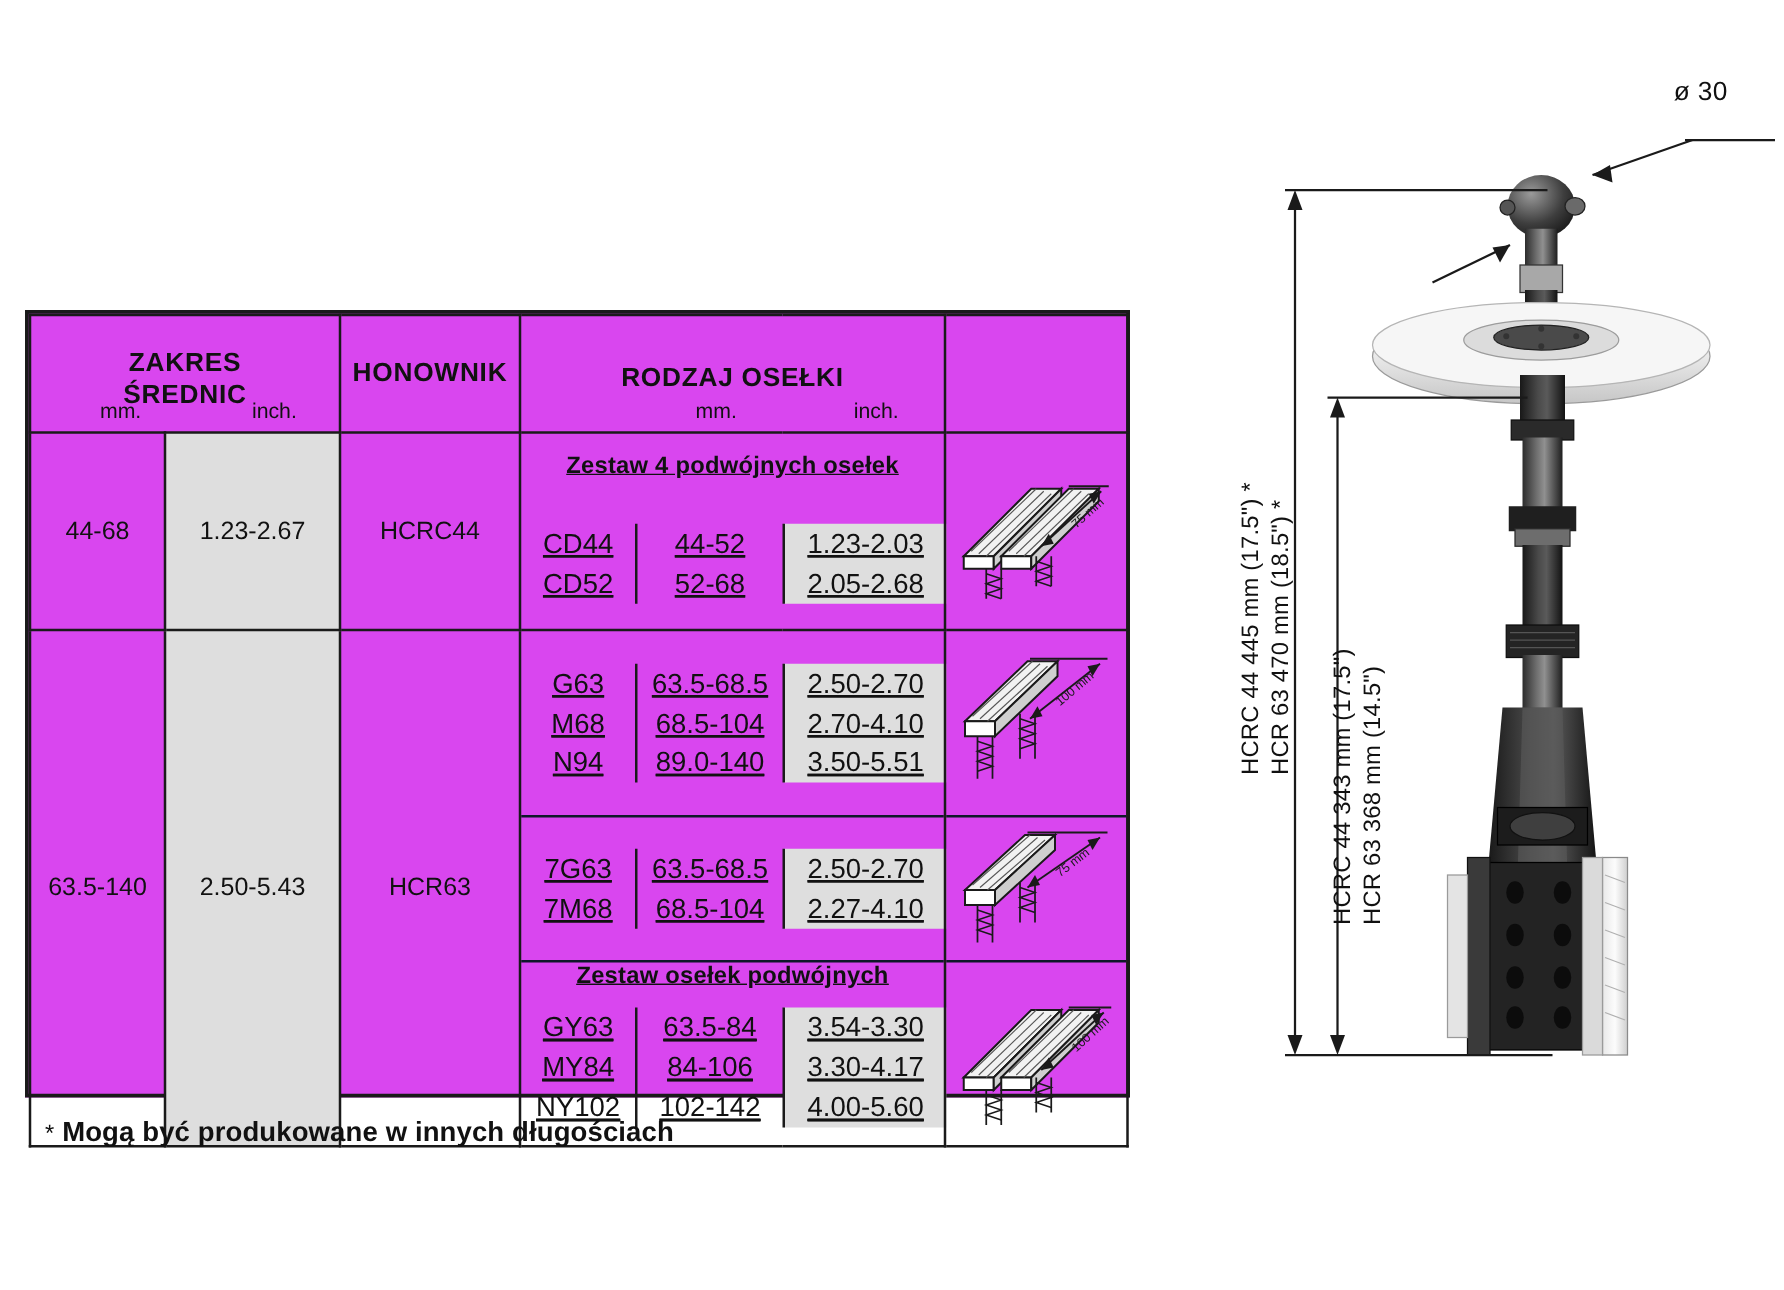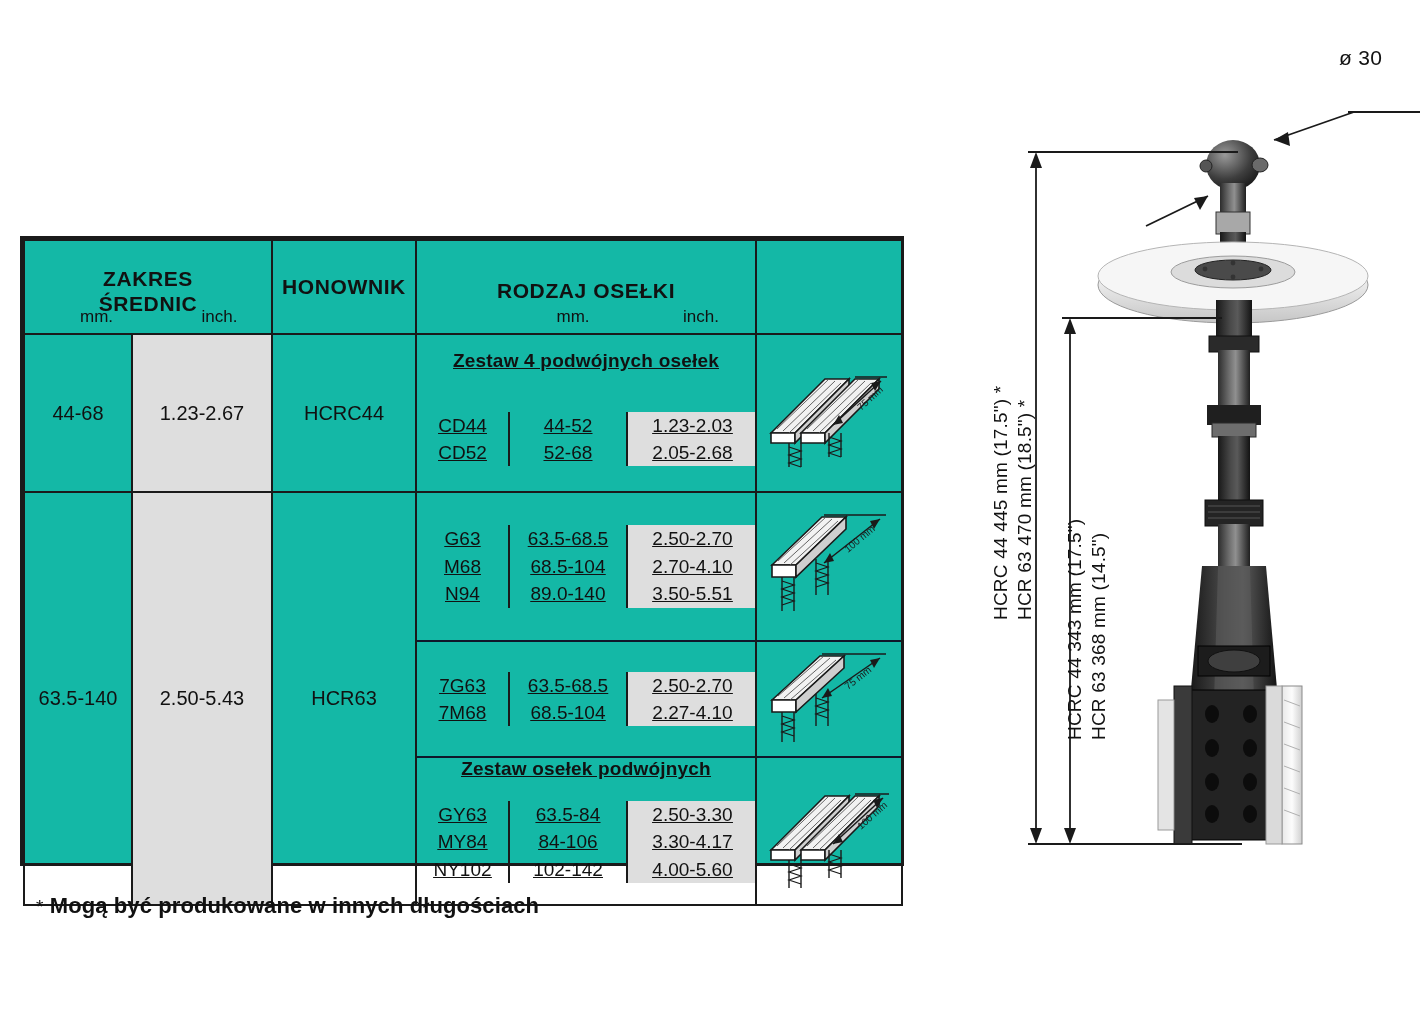--- a/index.html
+++ b/index.html
@@ -9,24 +9,24 @@
     background:#ffffff;
     font-family:"Liberation Sans", sans-serif;
     color:#111111;
     position:relative;
     overflow:hidden;
   }
 
   
   #spec-table {
     position:absolute;
-    left:20px; top:236px;
+    left:20px; top:248px;
     width:884px; height:630px;
     border:3px solid #1a1a1a;
-    background:#14b8a6;
+    background:#d946ef;
   }
   .tbl { width:100%; height:100%; border-collapse:collapse; table-layout:fixed; }
   .tbl td { border:2px solid #1a1a1a; padding:0; vertical-align:middle; text-align:center; }
 
   
   col.c-mm     { width:108px; }
   col.c-inch   { width:140px; }
   col.c-hon    { width:144px; }
   col.c-code   { width:92px; }
   col.c-rmm    { width:118px; }
@@ -57,21 +57,21 @@
   .grp .gdiv { border-bottom:2px solid #0f172a; }
   .sect-title {
     font-size:19px; font-weight:bold; text-align:left;
     padding:9px 0 7px 18px; letter-spacing:.2px;
   }
 
   .pad-pic { padding:0; }
 
   
   .sub { width:100%; border-collapse:collapse; table-layout:fixed; }
-  .sub td { border:0; padding:0; text-align:center; font-size:19px; line-height:1.44; }
+  .sub td { border:0; padding:0; text-align:center; font-size:22px; line-height:1.44; }
   .sub td.divl { border-left:2px solid #1a1a1a; }
 
   
   .pic-wrap { width:100%; height:100%; display:flex; align-items:center; justify-content:center; }
   .pic-wrap svg { display:block; }
 
   
   #footnote {
     position:absolute; left:36px; top:893px;
     font-size:22px; font-weight:bold; letter-spacing:.1px;
@@ -84,21 +84,21 @@
 
   .vlabel {
     position:absolute;
     transform-origin:0 0;
     transform:rotate(-90deg);
     white-space:nowrap;
     font-size:19px;
     letter-spacing:.2px;
   }
   #dia-callout {
-    position:absolute; left:1339px; top:46px;
+    position:absolute; left:1339px; top:62px;
     font-size:21px; letter-spacing:.3px;
   }
 </style>
 </head>
 <body>
 
 <div id="spec-table">
   <table class="tbl">
     <colgroup>
       <col class="c-mm">
@@ -305,21 +305,21 @@
                             <div>GY63</div>
                             <div>MY84</div>
                             <div>NY102</div>
                           </td>
                           <td class="divl">
                             <div>63.5-84</div>
                             <div>84-106</div>
                             <div>102-142</div>
                           </td>
                           <td class="divl shade">
-                            <div>2.50-3.30</div>
+                            <div>3.54-3.30</div>
                             <div>3.30-4.17</div>
                             <div>4.00-5.60</div>
                           </td>
                         </tr>
                       </tbody>
                             </table>
                     </td>
                   </tr>
                 </tbody>
                     </table>

